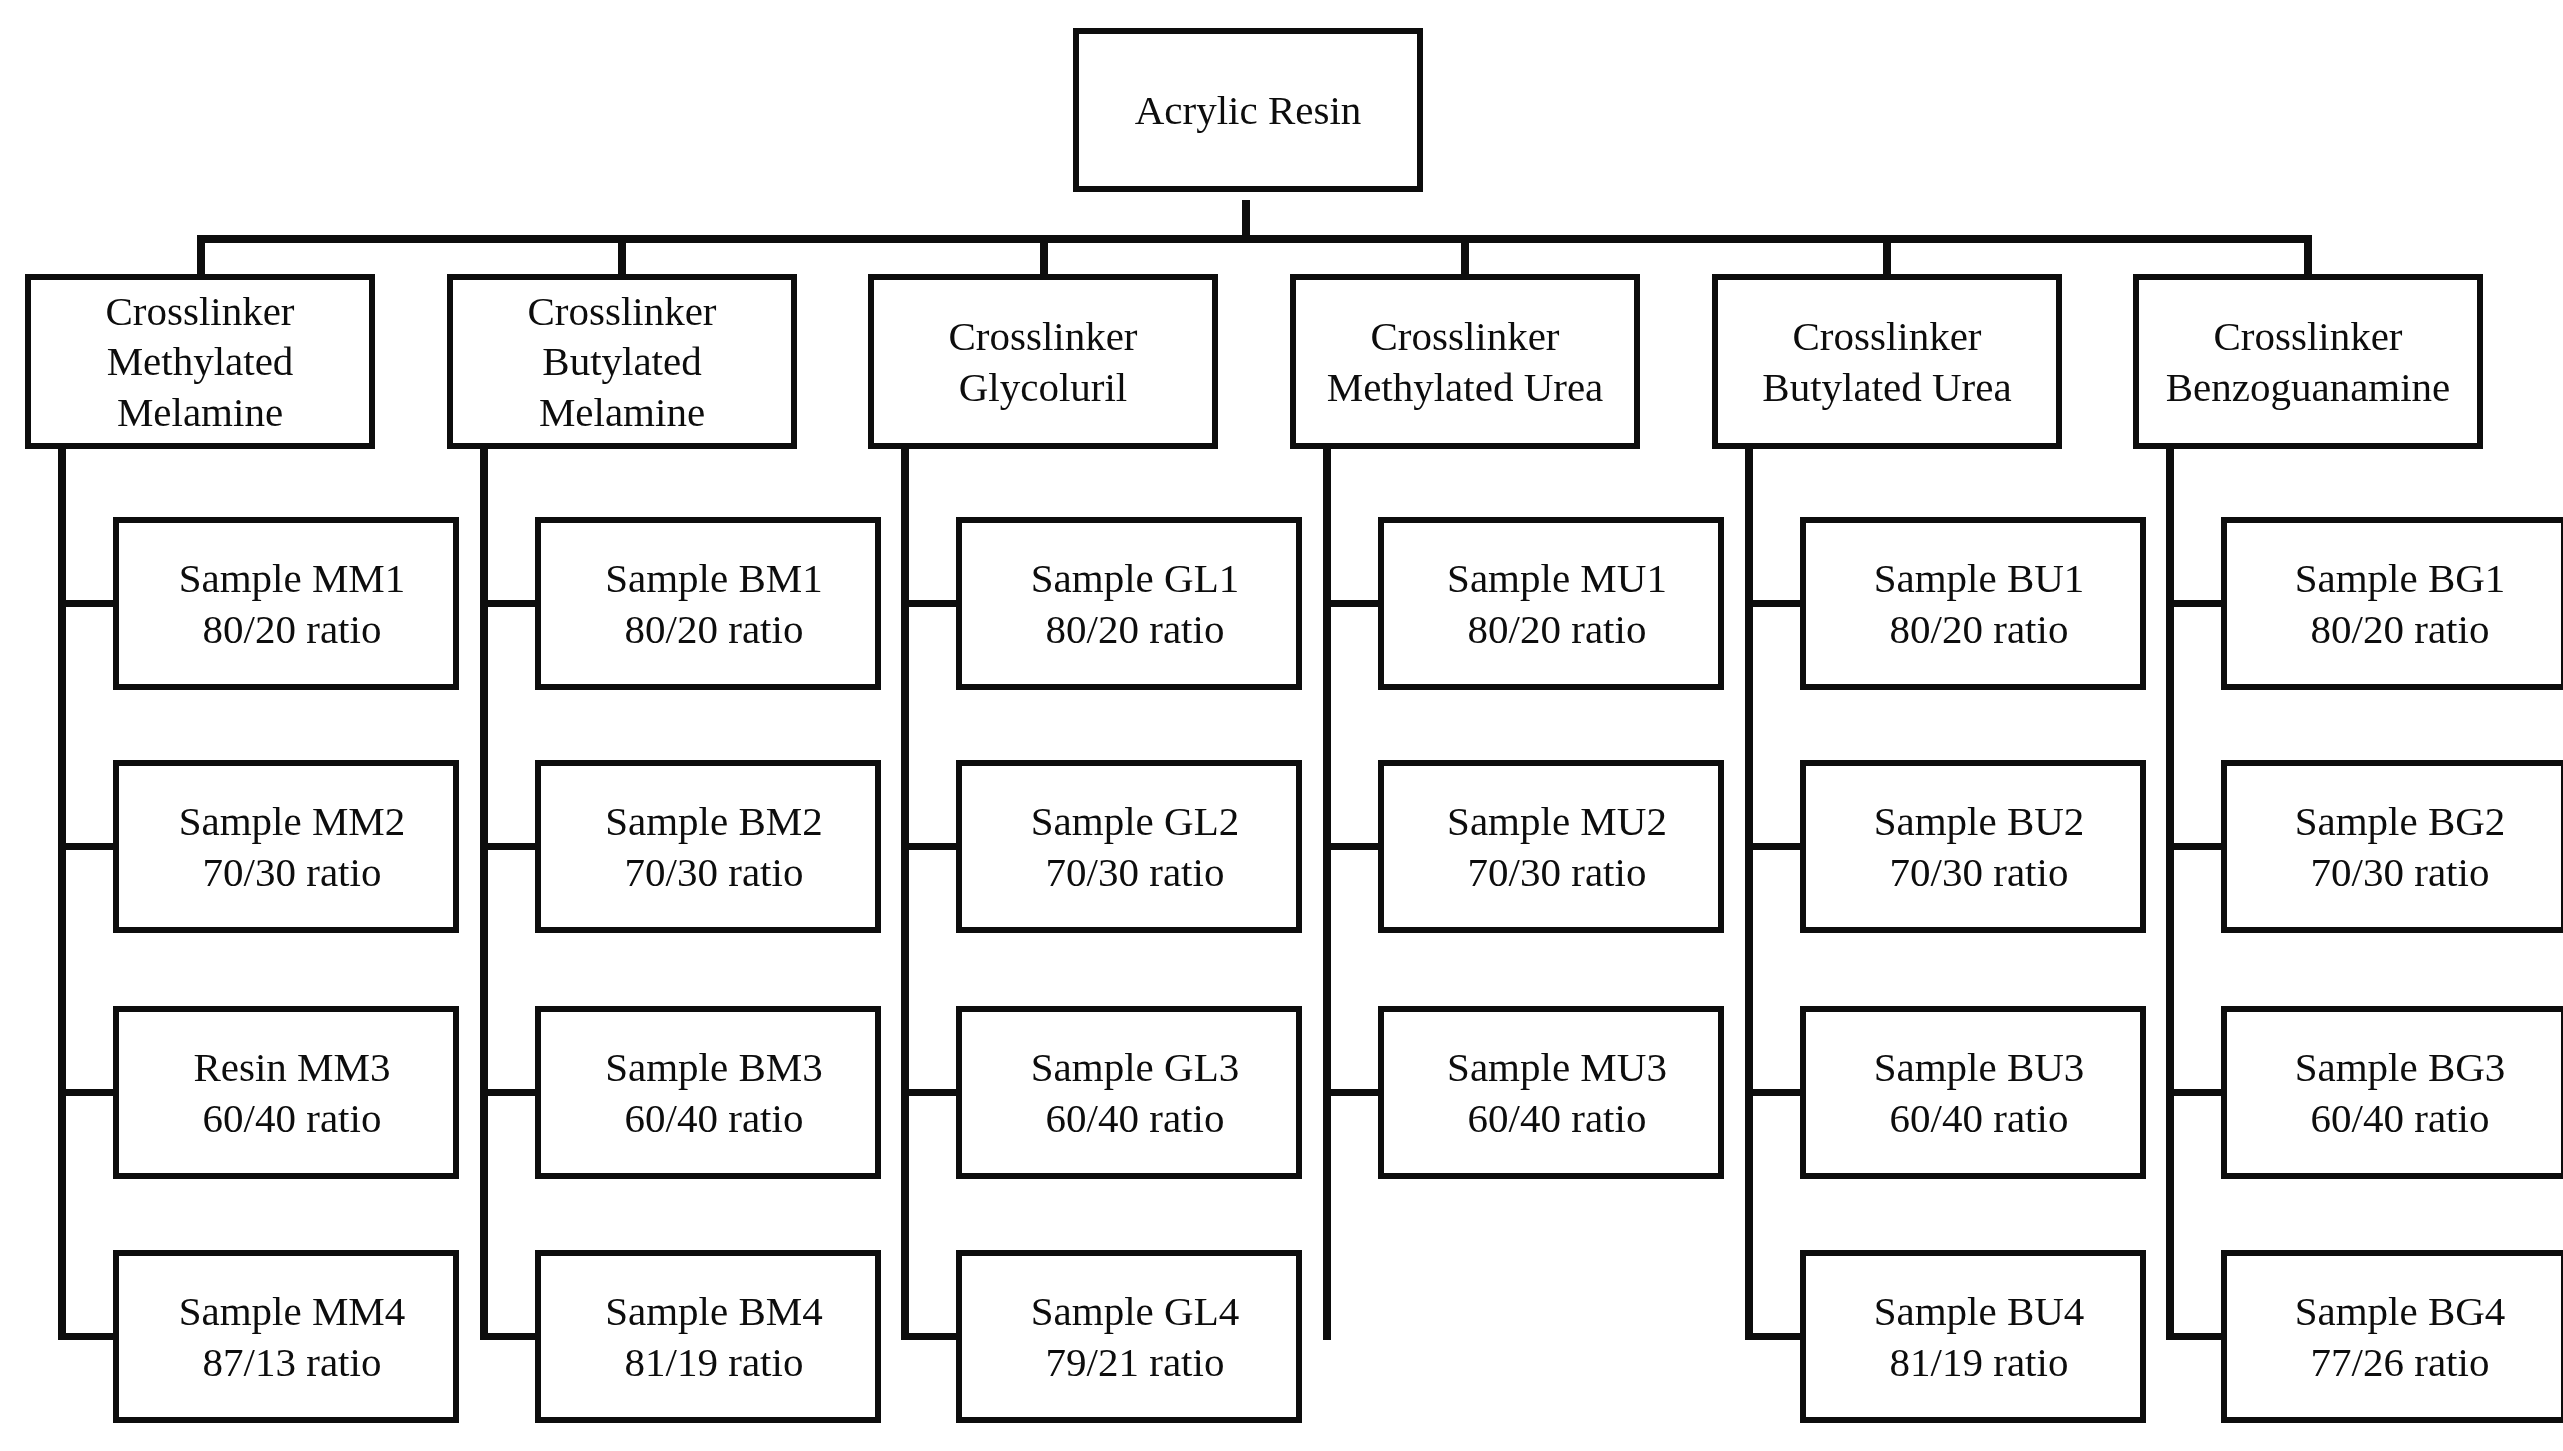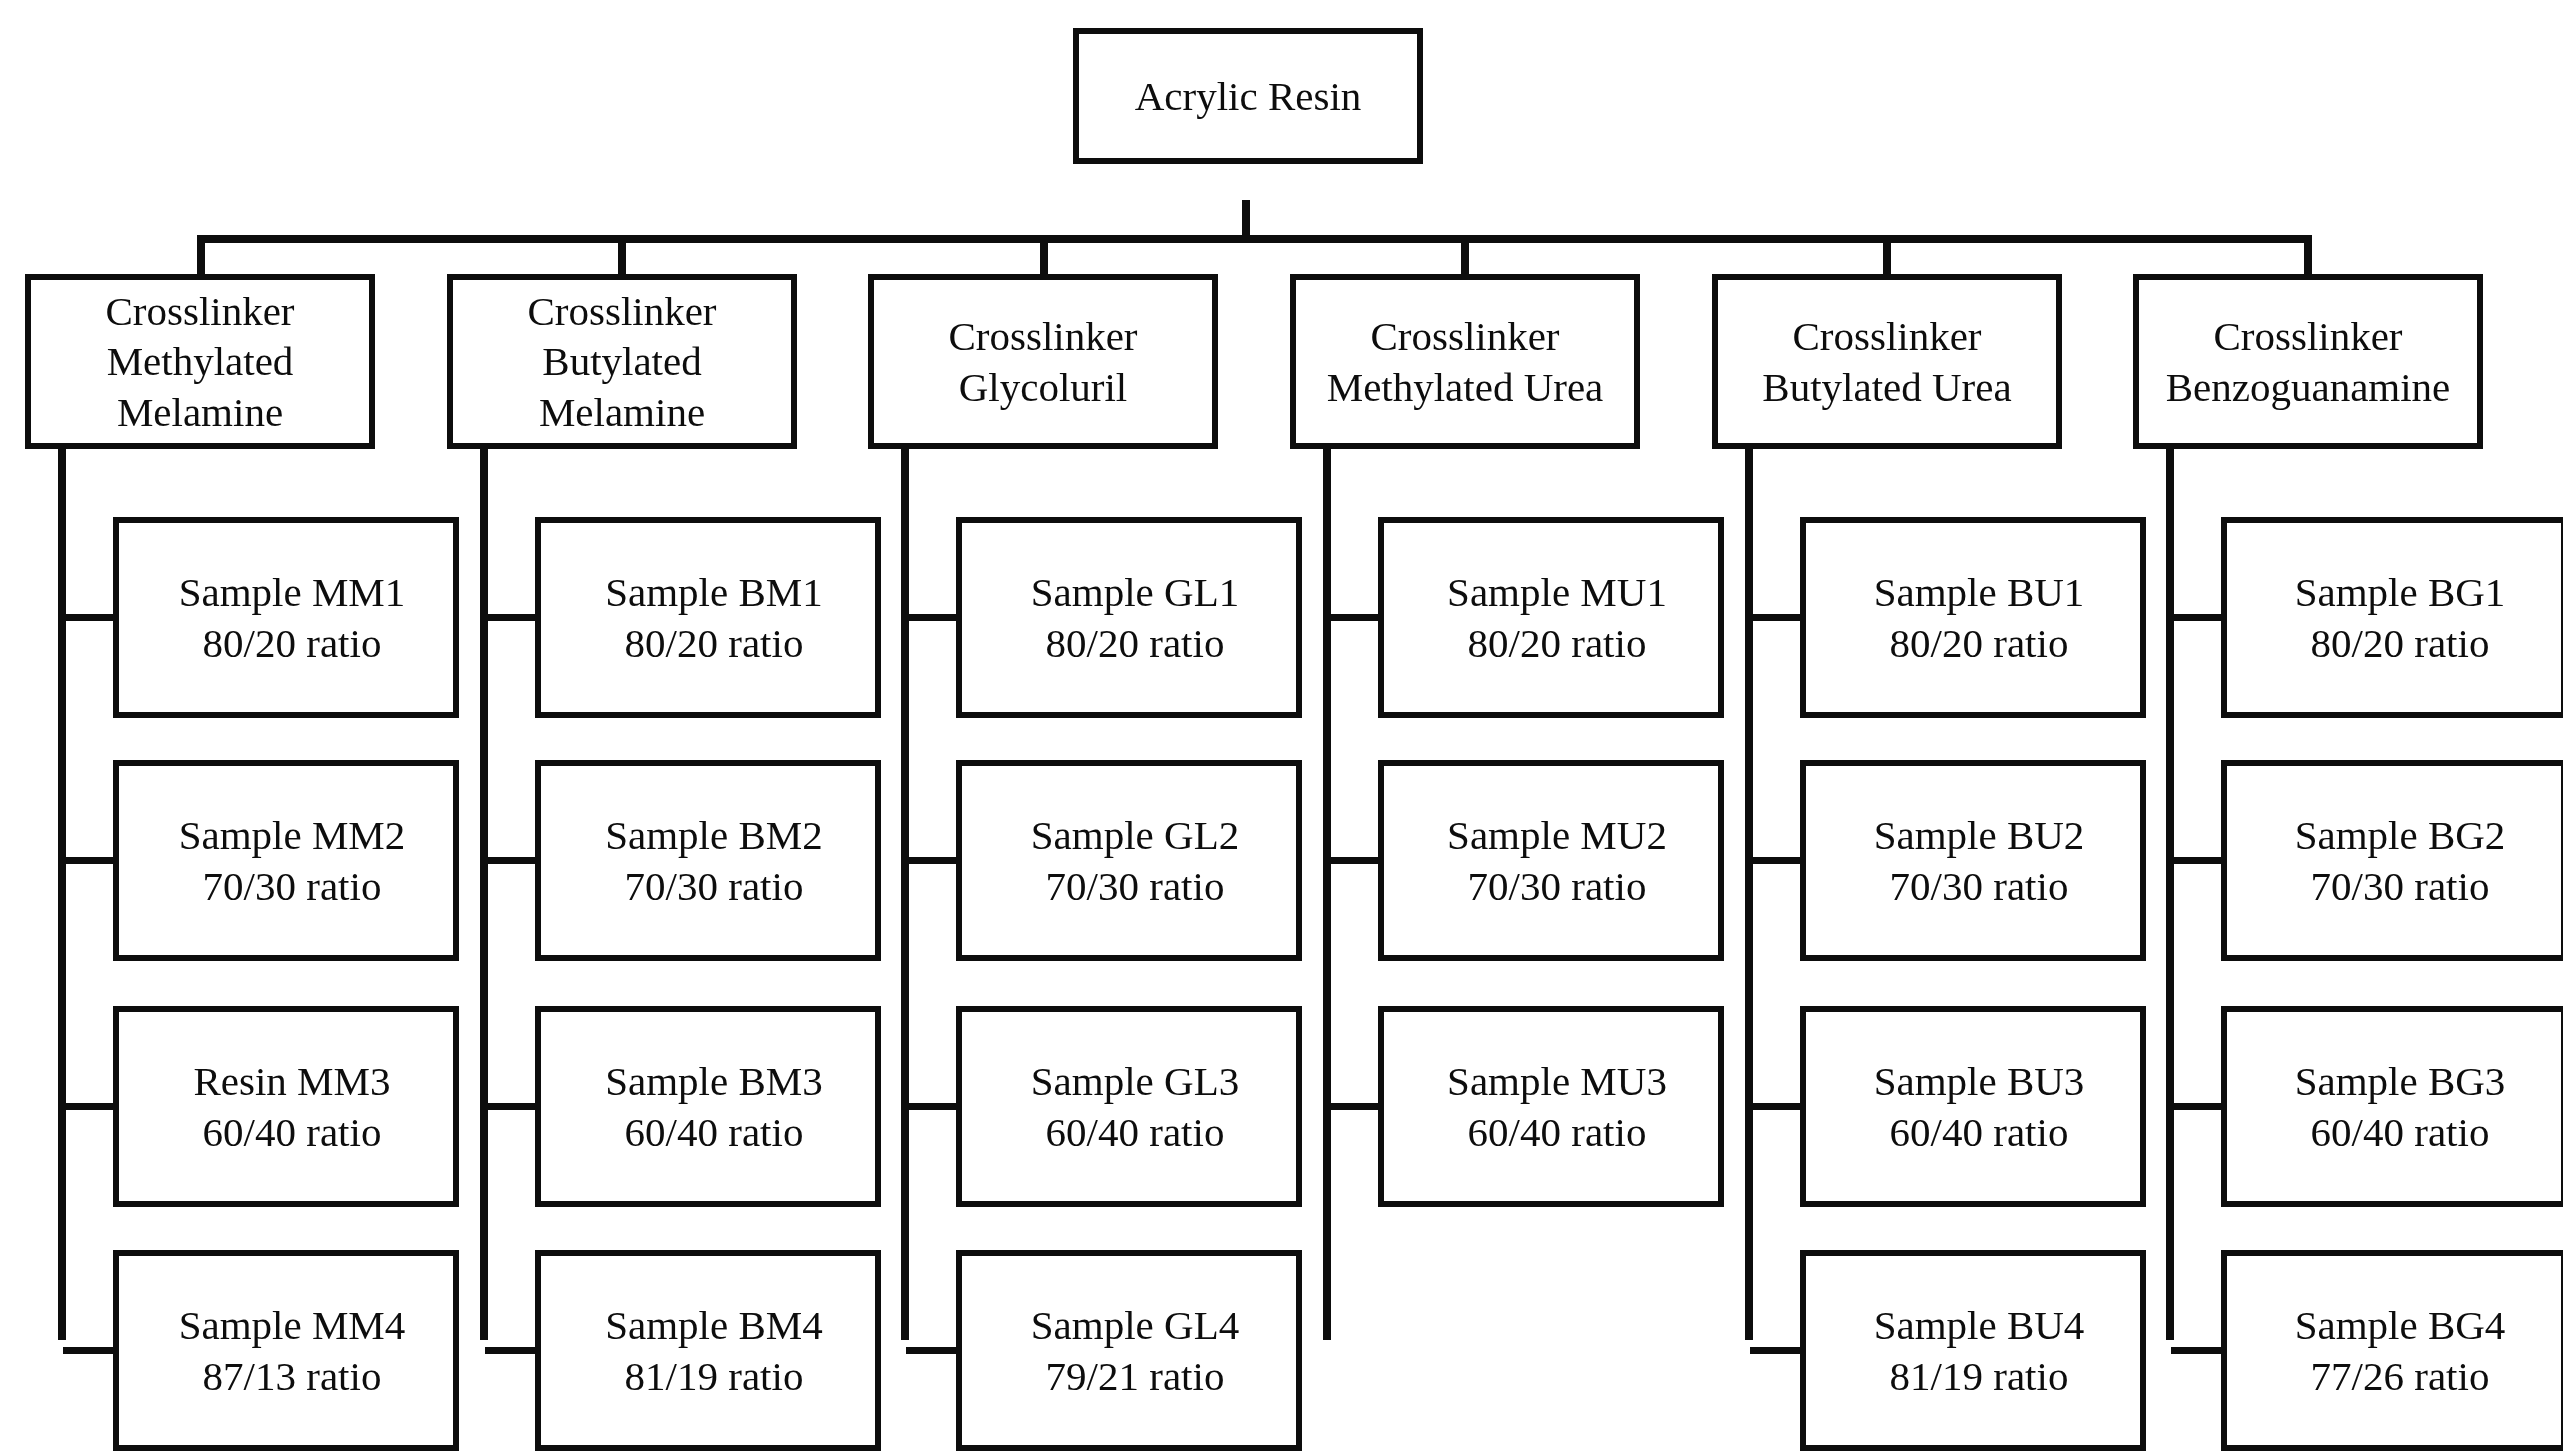--- a/index.html
+++ b/index.html
@@ -23,24 +23,24 @@
     border:6.1px solid var(--line);
     background:var(--bg);
     display:flex;
     flex-direction:column;
     align-items:center;
     justify-content:center;
     text-align:center;
     font-size:41px;
     line-height:1.22;
   }
-  .root-box{left:1073px;top:28px;width:350px;height:136px;}
+  .root-box{left:1073px;top:28px;width:350px;height:164px;}
   .hbox{left:0;top:0;width:350px;height:175px;}
   .lbl{white-space:pre-line;}
-  .sample{width:346px;height:201px;left:88px;padding-left:12px;}
+  .sample{width:346px;height:173px;left:88px;padding-left:12px;}
   .s1{top:243px}.s2{top:486px}.s3{top:732px}.s4{top:976px}
   
   .col{position:absolute;top:274px;width:438px;height:1152px;}
   .c0{left:25px}.c1{left:447px}.c2{left:868px}.c3{left:1290px}.c4{left:1712px}.c5{left:2133px}
   
   .lineH,.lineV{position:absolute;background:var(--line);}
   .root-stub{left:1242px;top:200px;width:7.7px;height:38px;}
   .rail{left:197px;top:235px;width:2115px;height:7.7px;}
   .drop{top:235px;width:7.7px;height:43px;}
   .d0{left:197px}.d1{left:618px}.d2{left:1040px}.d3{left:1461px}.d4{left:1883px}.d5{left:2304px}

